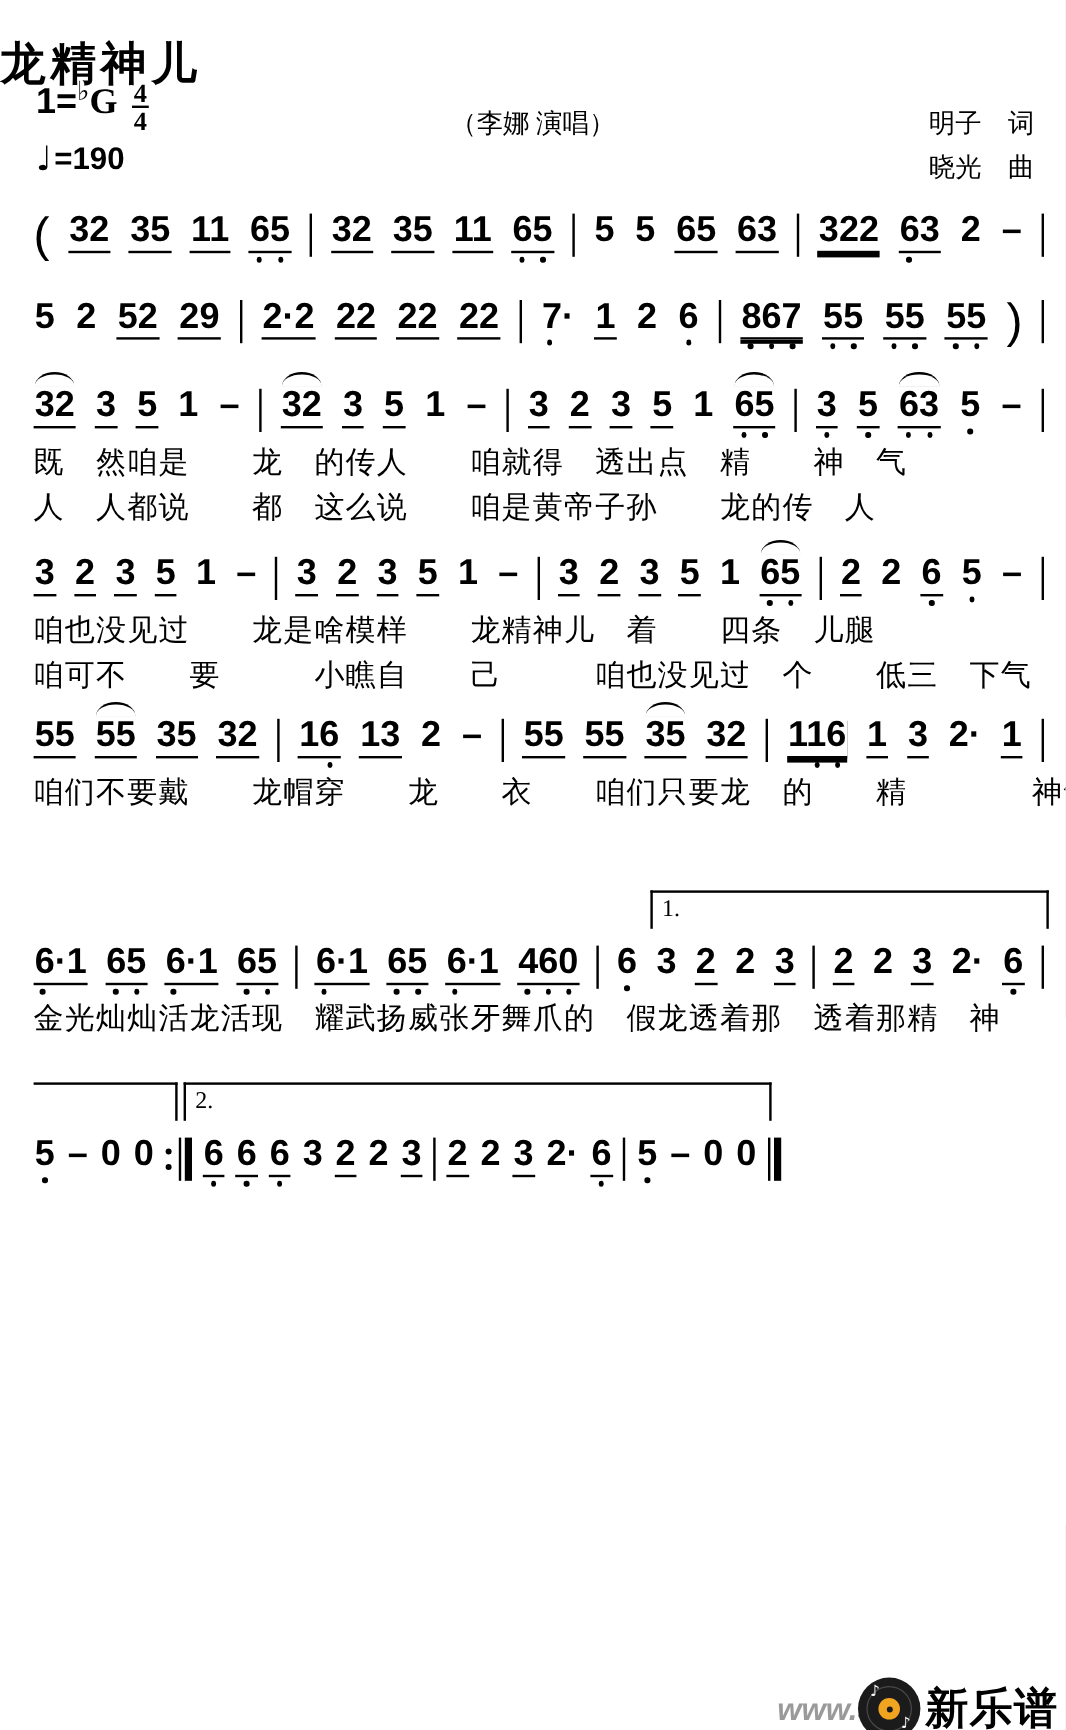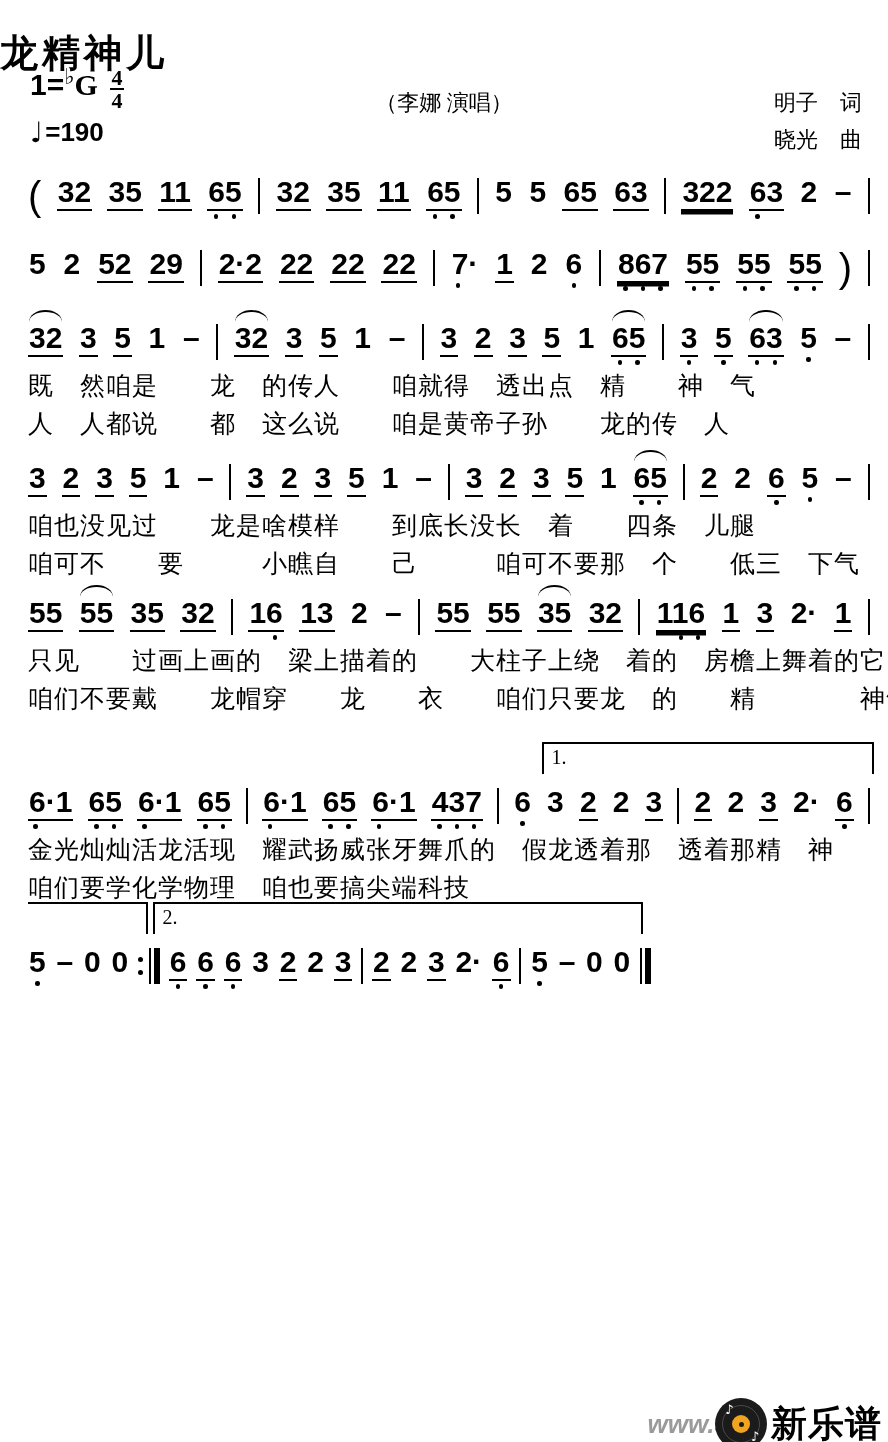--- a/index.html
+++ b/index.html
@@ -431,22 +431,22 @@
               <span class="dots" style="grid-template-columns: repeat(1, 1fr);">
                 <i></i>
               </span>
             </span>
             <span class="tok">
               <span class="txt">–</span>
             </span>
             <div class="barline"></div>
           </div>
         </div>
-        <div class="lyr">咱也没见过　　龙是啥模样　　到底长没长　着　　四条　儿腿</div>
-        <div class="lyr">咱可不　　要　　　小瞧自　　己　　　咱可不要那　个　　低三　下气</div>
+        <div class="lyr">咱也没见过　　龙是啥模样　　龙精神儿　着　　四条　儿腿</div>
+        <div class="lyr">咱可不　　要　　　小瞧自　　己　　　咱也没见过　个　　低三　下气</div>
       </div>
       <div class="system" style="top: 583px;">
         <div class="music-wrap">
           <div class="noterow">
             <span class="tok">
               <span class="txt u1">55</span>
             </span>
             <span class="tok">
               <span class="slur"></span>
               <span class="txt u1">55</span>
@@ -505,21 +505,20 @@
             </span>
             <span class="tok">
               <span class="txt">2·</span>
             </span>
             <span class="tok">
               <span class="txt u1">1</span>
             </span>
             <div class="barline"></div>
           </div>
         </div>
-        <div class="lyr">只见　　过画上画的　梁上描着的　　大柱子上绕　着的　房檐上舞着的它</div>
         <div class="lyr">咱们不要戴　　龙帽穿　　龙　　衣　　咱们只要龙　的　　精　　　　神气</div>
       </div>
       <div class="system" style="top: 740px;">
         <div class="music-wrap">
           <div class="noterow hasvolta">
             <span class="tok">
               <span class="txt u1">6·1</span>
               <span class="dots" style="grid-template-columns: repeat(3, 1fr);">
                 <i></i>
                 <i style="visibility: hidden;"></i>
@@ -566,21 +565,21 @@
             </span>
             <span class="tok">
               <span class="txt u1">6·1</span>
               <span class="dots" style="grid-template-columns: repeat(3, 1fr);">
                 <i></i>
                 <i style="visibility: hidden;"></i>
                 <i style="visibility: hidden;"></i>
               </span>
             </span>
             <span class="tok">
-              <span class="txt u1">437</span>
+              <span class="txt u1">460</span>
               <span class="dots" style="grid-template-columns: repeat(3, 1fr);">
                 <i></i>
                 <i></i>
                 <i></i>
               </span>
             </span>
             <div class="barline"></div>
             <span class="tok">
               <span class="txt">6</span>
               <span class="dots" style="grid-template-columns: repeat(1, 1fr);">
@@ -618,21 +617,20 @@
                 <i></i>
               </span>
             </span>
             <div class="barline"></div>
             <div class="volta tl tr" style="left: 61%; width: 39%;">
               <span class="volta-label">1.</span>
             </div>
           </div>
         </div>
         <div class="lyr">金光灿灿活龙活现　耀武扬威张牙舞爪的　假龙透着那　透着那精　神</div>
-        <div class="lyr">咱们要学化学物理　咱也要搞尖端科技</div>
       </div>
       <div class="system music-narrow" style="top: 900px;">
         <div class="music-wrap">
           <div class="noterow hasvolta">
             <span class="tok">
               <span class="txt">5</span>
               <span class="dots" style="grid-template-columns: repeat(1, 1fr);">
                 <i></i>
               </span>
             </span>

